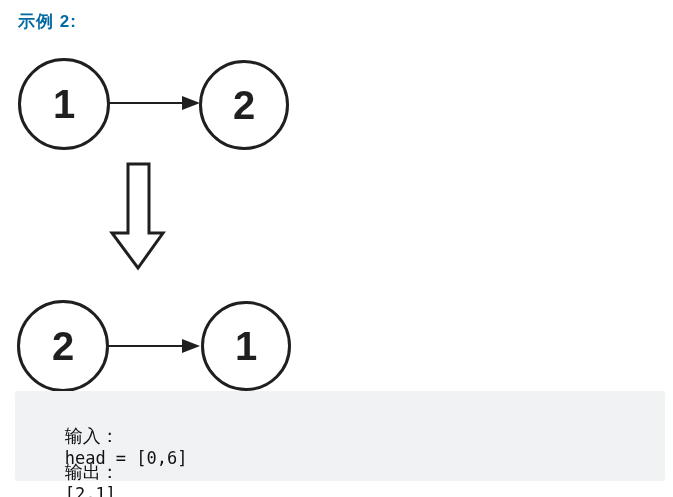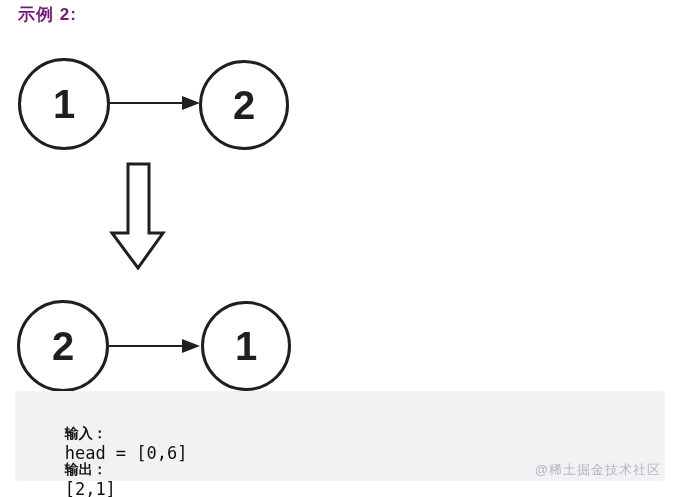--- a/index.html
+++ b/index.html
@@ -11,24 +11,24 @@
   .canvas {
     position: relative;
     width: 673px;
     height: 497px;
     background: #ffffff;
     overflow: hidden;
   }
   .title {
     position: absolute;
     left: 18px;
-    top: 3px;
+    top: 10px;
     font-size: 17px;
     font-weight: bold;
-    color: #701a75;
+    color: #0369a1;
     letter-spacing: 1px;
   }
   .node {
     position: absolute;
     box-sizing: border-box;
     border: 3px solid #1f1f1f;
     border-radius: 50%;
     background: #ffffff;
     display: flex;
     align-items: center;
@@ -56,22 +56,22 @@
   .io-line {
     position: absolute;
     left: 23px;
     white-space: pre;
     color: #111111;
   }
   .io-line-input  { top: 15px; }
   .io-line-output { top: 51px; }
   .io-label {
     font-family: "Liberation Serif", serif;
-    font-weight: 700;
-    font-size: 14px;
+    font-weight: 400;
+    font-size: 18px;
     color: #111111;
   }
   .io-value {
     font-family: "DejaVu Sans Mono", "Liberation Mono", monospace;
     font-size: 17px;
     color: #111111;
   }
   .watermark {
     position: absolute;
     right: 4px;
@@ -116,16 +116,15 @@
 
   <div class="io-box">
     <div class="io-line io-line-input">
       <span class="io-label">输入：</span>
       <span class="io-value">head = [0,6]</span>
     </div>
     <div class="io-line io-line-output">
       <span class="io-label">输出：</span>
       <span class="io-value">[2,1]</span>
     </div>
-    <div class="watermark">@稀土掘金技术社区</div>
   </div>
 
 </div>
 
 </body></html>

